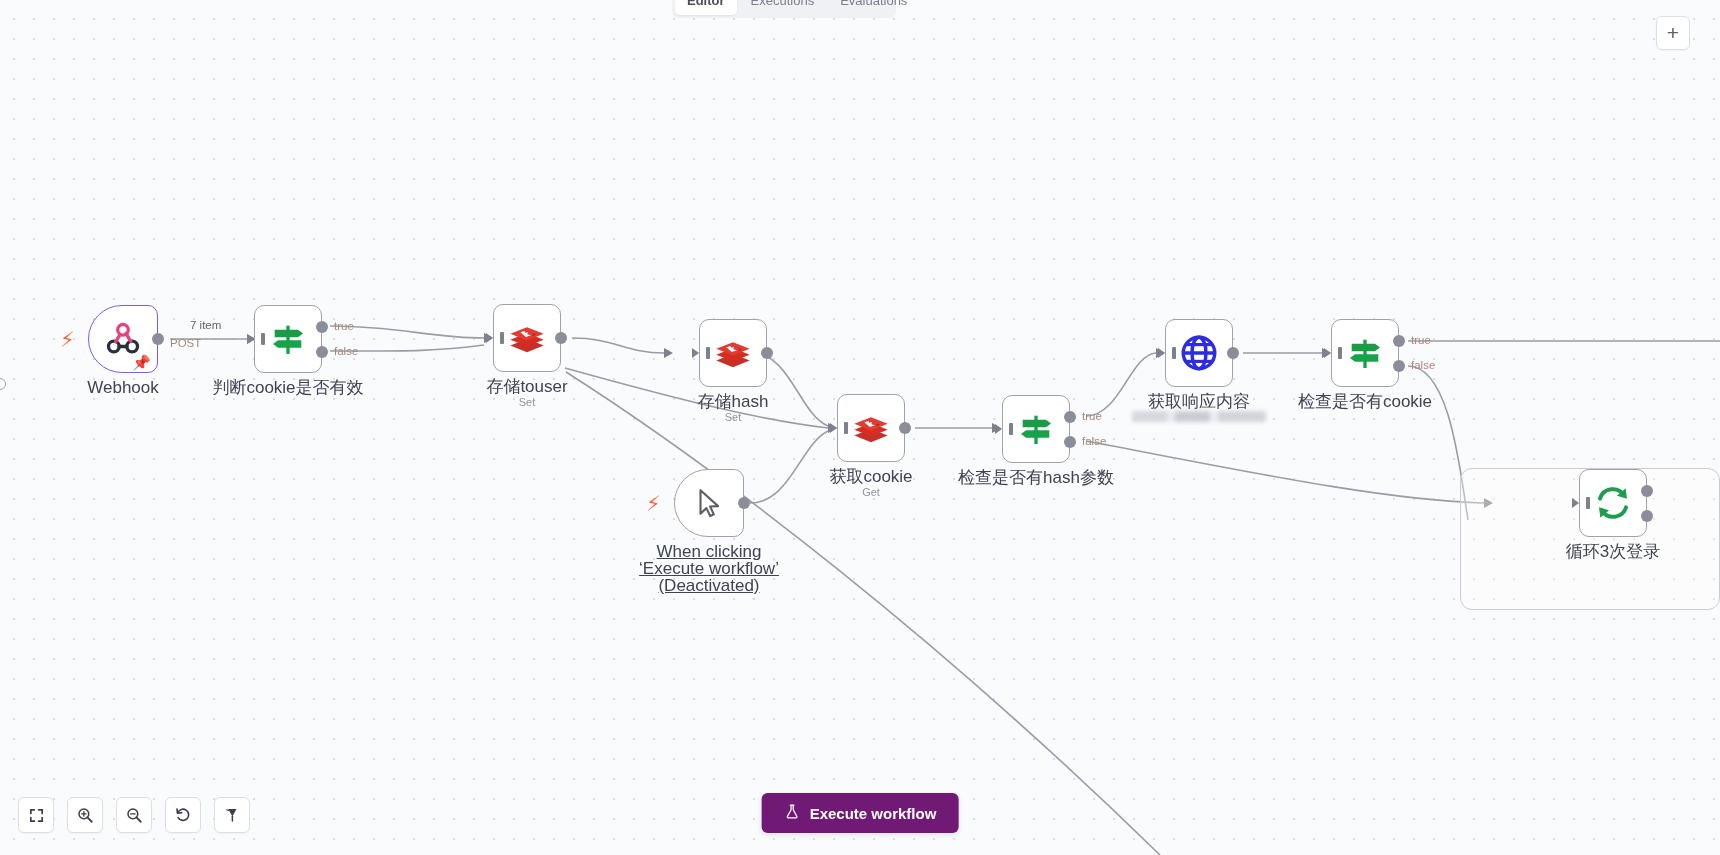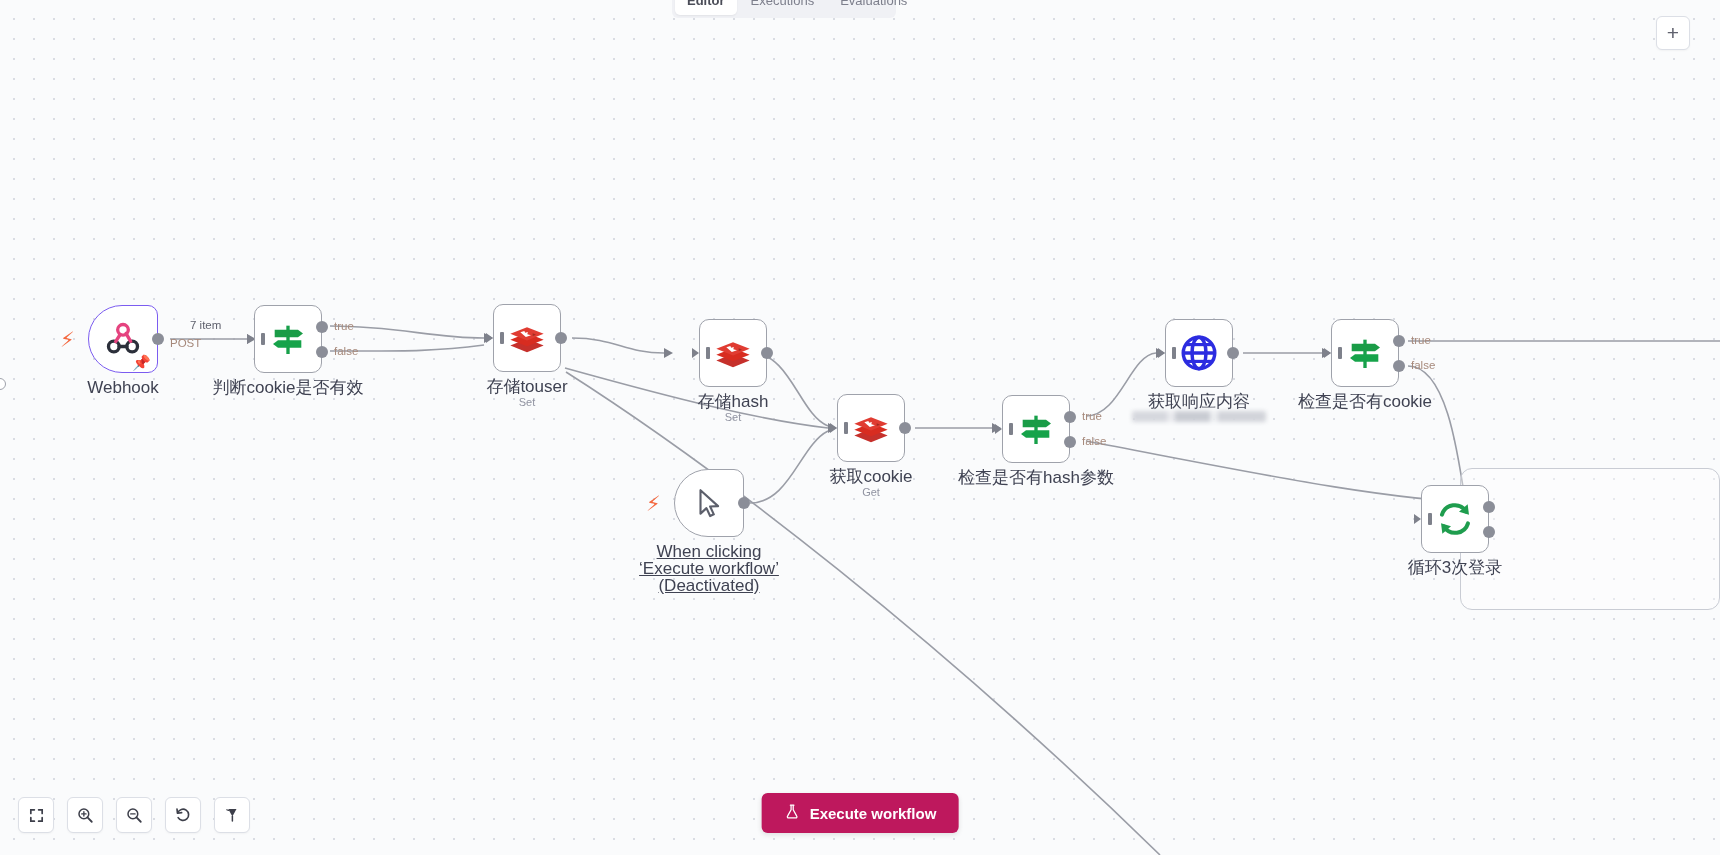--- a/index.html
+++ b/index.html
@@ -156,21 +156,21 @@
     width: 36px; height: 36px;
     background: #fff; border: 1px solid #dcdfe6; border-radius: 6px;
     display: flex; align-items: center; justify-content: center;
     cursor: pointer; color: #3d3f4a;
     box-shadow: 0 1px 2px rgba(0,0,0,.04);
   }
 
   #execute-btn {
     position: absolute; left: 50%; bottom: 22px;
     transform: translateX(-50%);
-    background: #be185d; color: #fff;
+    background: #701a75; color: #fff;
     border: none; border-radius: 6px;
     height: 40px; padding: 0 22px;
     display: flex; align-items: center; gap: 9px;
     font-size: 15px; font-weight: 600;
     cursor: pointer; z-index: 40;
     box-shadow: 0 2px 5px rgba(0,0,0,.10);
   }
 
   
   #left-nub {
@@ -366,21 +366,21 @@
       <div class="port-out" style="top:15px;"></div>
       <div class="port-out" style="top:40px;"></div>
     </div>
     <div class="port-lbl" style="left:80px; top:15px;">true</div>
     <div class="port-lbl" style="left:80px; top:40px;">false</div>
     <div class="node-label">检查是否有cookie</div>
   </div>
 
   <div class="loop-frame" style="left:1460px; top:468px; width:260px; height:142px;"></div>
 
-  <div class="node" style="left:1421px; top:469px;margin-top:16px;">
+  <div class="node" style="left:1579px; top:469px;">
     <div class="node-box">
       <svg width="40" height="40" viewBox="0 0 24 24">
         <path d="M4.2 9.4 A8 8 0 0 1 18.6 7.4" fill="none" stroke="#1f9d4e" stroke-width="2.4" stroke-linecap="round"></path>
         <polygon points="19.6,3.2 20.4,9.4 14.4,7.6" fill="#1f9d4e"></polygon>
         <path d="M19.8 14.6 A8 8 0 0 1 5.4 16.6" fill="none" stroke="#1f9d4e" stroke-width="2.4" stroke-linecap="round"></path>
         <polygon points="4.4,20.8 3.6,14.6 9.6,16.4" fill="#1f9d4e"></polygon>
       </svg>
       <div class="port-in"></div>
       <div class="port-out" style="top:15px;"></div>
       <div class="port-out" style="top:40px;"></div>

